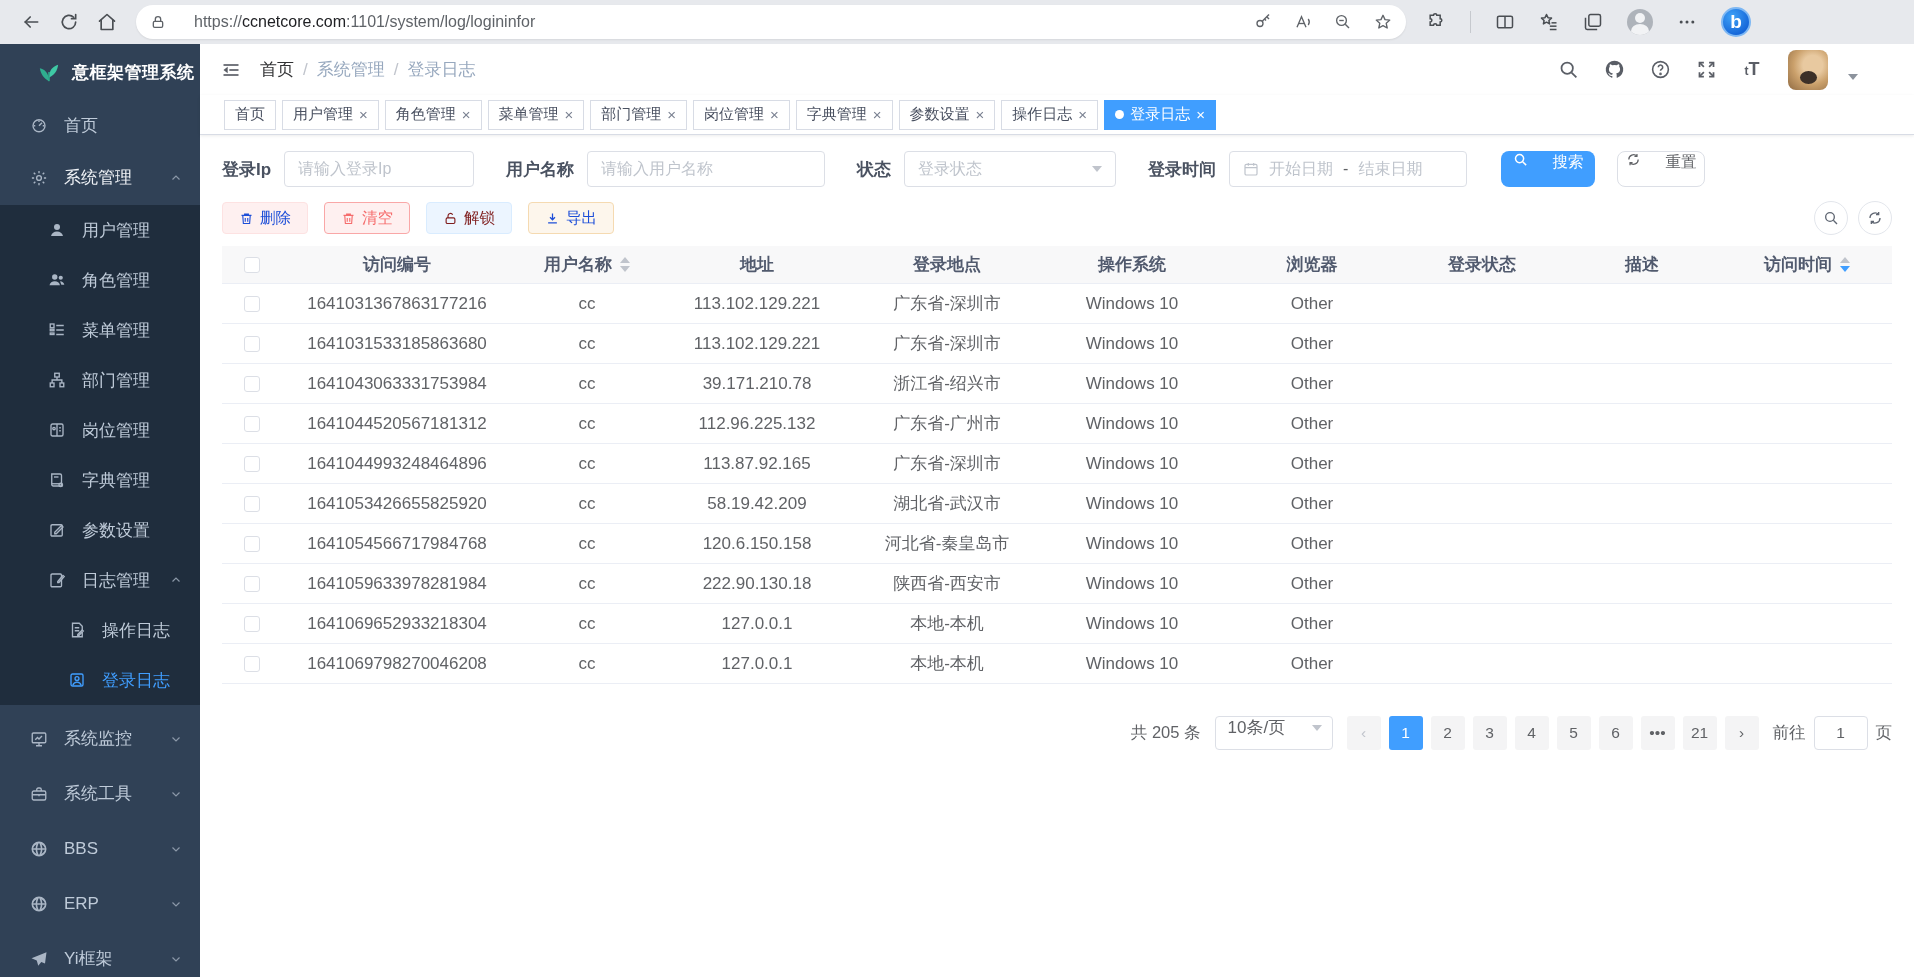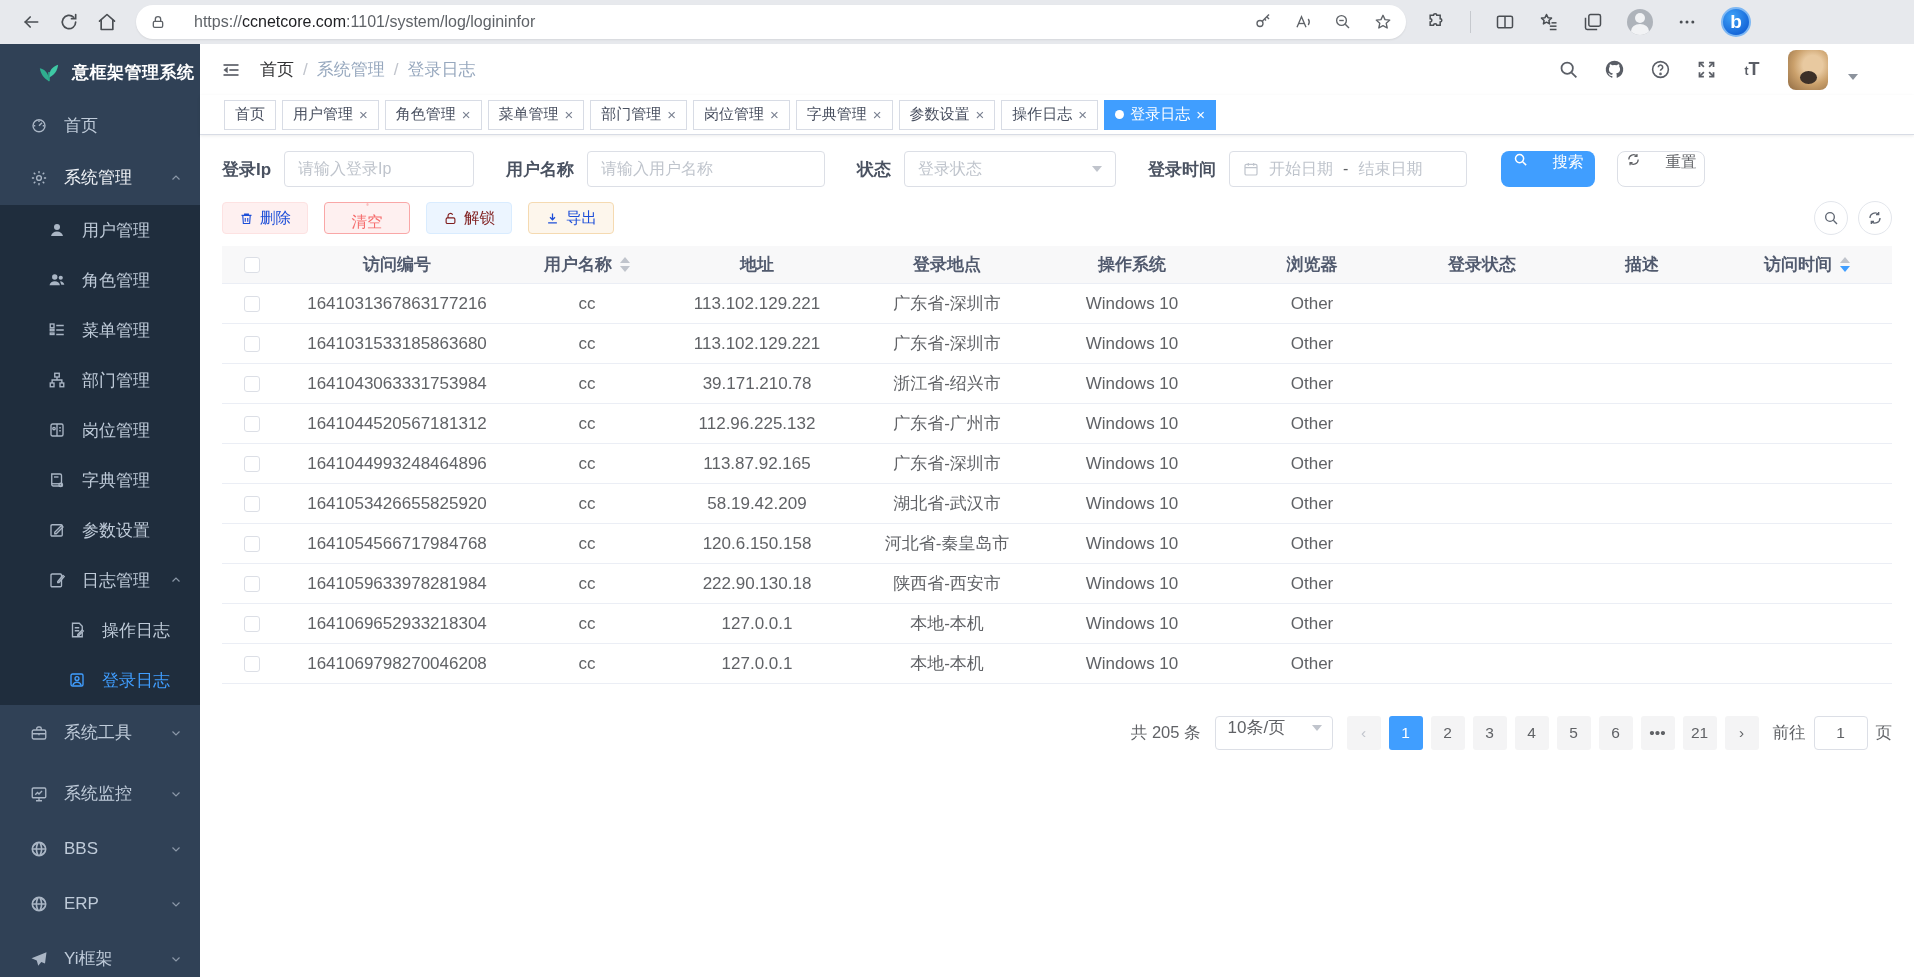--- a/index.html
+++ b/index.html
@@ -83,21 +83,21 @@
   .dateph { color:#bfc4cc; }
   .btn { height:36px; border-radius:8px; display:flex; justify-content:center; gap:25px; font-size:15.5px; cursor:pointer; border:1px solid transparent; white-space:nowrap; }
   .btn svg { width:15px; height:15px; }
   .bsearch { background:#409eff; color:#fff; width:94px; margin-left:34px; }
   .breset { background:#fff; color:#606266; border-color:#dcdfe6; width:88px; margin-left:22px; }
 
   .tbar { margin-top:14px; display:flex; align-items:center; }
   .tbtn { width:86px; height:32px; border-radius:4px; font-size:15.5px; display:flex; align-items:center; justify-content:center; gap:6px; margin-right:16px; border:1px solid; cursor:pointer; }
   .tbtn svg { width:15px; height:15px; }
   .b-del  { background:#fef0f0; border-color:#fde2e2; color:#1d4ed8; }
-  .b-clr  { background:#fef0f0; border-color:#f9a7a7; color:#f56c6c;flex-direction:column; }
+  .b-clr  { background:#fef0f0; border-color:#f9a7a7; color:#f56c6c; }
   .b-unl  { background:#ecf5ff; border-color:#d9ecff; color:#7f1d1d; }
   .b-exp  { background:#fdf6ec; border-color:#f5dab1; color:#1d4ed8; }
   .cbtns { margin-left:auto; display:flex; gap:10px; }
   .cbtn { width:34px; height:34px; border-radius:50%; border:1px solid #e3e6ec; background:#fff; display:flex; align-items:center; justify-content:center; color:#5f6672; cursor:pointer; }
   .cbtn svg { width:16px; height:16px; }
 
   
   .tbl { margin-top:11px; font-size:17px; }
   .trow { display:grid; grid-template-columns:60px 230px 150px 190px 190px 180px 180px 160px 160px 170px; align-items:center; border-bottom:1px solid #ebeef5; }
   .thead { background:#f8f8f9; color:#515a6e; font-weight:bold; height:38px; }
@@ -314,38 +314,38 @@
       <div class="sitem lvl3 active">
         <svg viewBox="0 0 24 24" fill="none" stroke="currentColor" stroke-width="1.8">
             <rect x="4" y="4" width="16" height="16" rx="2"></rect>
             <circle cx="12" cy="10" r="2.6"></circle>
             <path d="M6.5 19c.8-2.8 2.8-4.2 5.5-4.2s4.7 1.4 5.5 4.2"></path>
           </svg>
         <span>登录日志</span>
       </div>
     </div>
 
+    <div class="sitem top basegap">
+      <svg viewBox="0 0 24 24" fill="none" stroke="currentColor" stroke-width="1.8">
+          <rect x="3" y="4" width="18" height="13" rx="1.5"></rect>
+          <path d="M7 13l3-3 2 2 4-4"></path>
+          <path d="M12 17v4M8 21h8"></path>
+        </svg>
+      <span>系统监控</span>
+      <svg class="chev" viewBox="0 0 24 24" fill="none" stroke="currentColor" stroke-width="2.4">
+          <path d="M5 9l7 7 7-7"></path>
+        </svg>
+    </div>
     <div class="sitem top">
       <svg viewBox="0 0 24 24" fill="none" stroke="currentColor" stroke-width="1.8">
           <rect x="3" y="8" width="18" height="12" rx="2"></rect>
           <path d="M9 8V6a2 2 0 0 1 2-2h2a2 2 0 0 1 2 2v2"></path>
           <path d="M3 13h18M12 12v3"></path>
         </svg>
       <span>系统工具</span>
-      <svg class="chev" viewBox="0 0 24 24" fill="none" stroke="currentColor" stroke-width="2.4">
-          <path d="M5 9l7 7 7-7"></path>
-        </svg>
-    </div>
-    <div class="sitem top basegap">
-      <svg viewBox="0 0 24 24" fill="none" stroke="currentColor" stroke-width="1.8">
-          <rect x="3" y="4" width="18" height="13" rx="1.5"></rect>
-          <path d="M7 13l3-3 2 2 4-4"></path>
-          <path d="M12 17v4M8 21h8"></path>
-        </svg>
-      <span>系统监控</span>
       <svg class="chev" viewBox="0 0 24 24" fill="none" stroke="currentColor" stroke-width="2.4">
           <path d="M5 9l7 7 7-7"></path>
         </svg>
     </div>
     <div class="sitem top">
       <svg viewBox="0 0 24 24" fill="currentColor">
           <path d="M12 2a10 10 0 1 0 0 20 10 10 0 0 0 0-20zm7.9 9h-3.4a15 15 0 0 0-1.2-5.5A8 8 0 0 1 19.9 11zM12 4c.9 1.2 2 3.6 2.4 7H9.6C10 7.6 11.1 5.2 12 4zM8.7 5.5A15 15 0 0 0 7.5 11H4.1a8 8 0 0 1 4.6-5.5zM4.1 13h3.4c.1 2 .5 3.9 1.2 5.5A8 8 0 0 1 4.1 13zM12 20c-.9-1.2-2-3.6-2.4-7h4.8c-.4 3.4-1.5 5.8-2.4 7zm3.3-1.5c.7-1.6 1.1-3.5 1.2-5.5h3.4a8 8 0 0 1-4.6 5.5z"></path>
         </svg>
       <span>BBS</span>
       <svg class="chev" viewBox="0 0 24 24" fill="none" stroke="currentColor" stroke-width="2.4">

